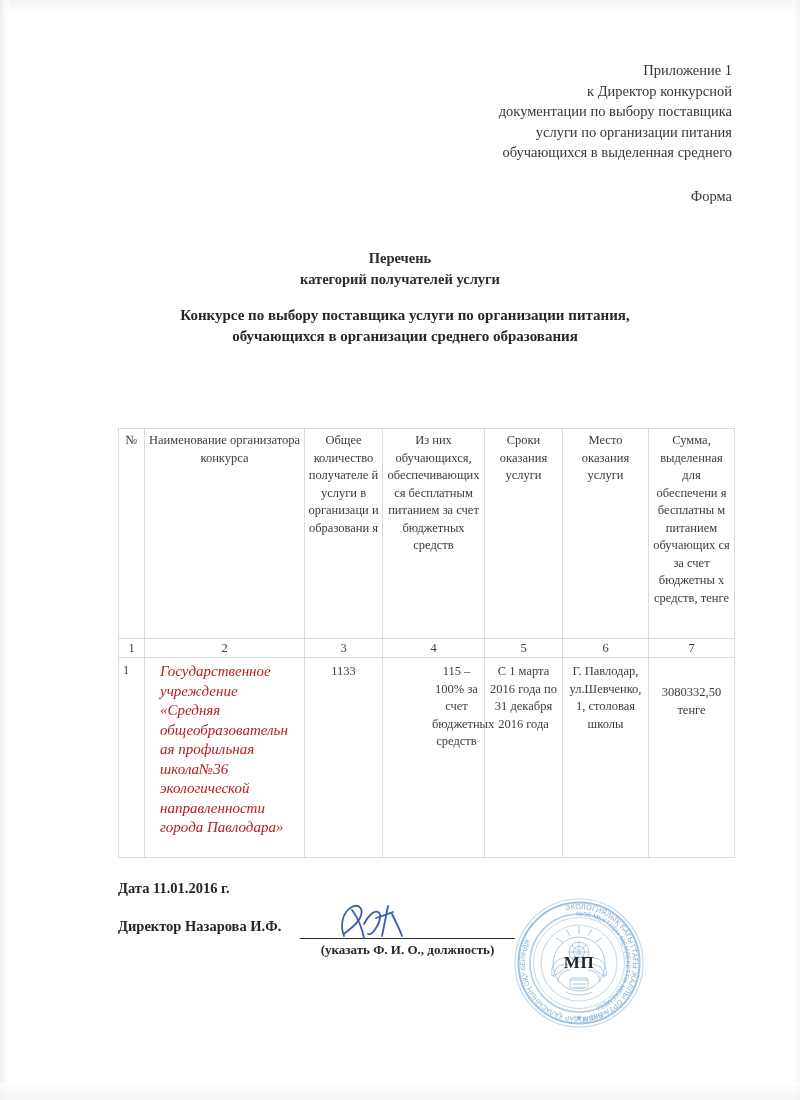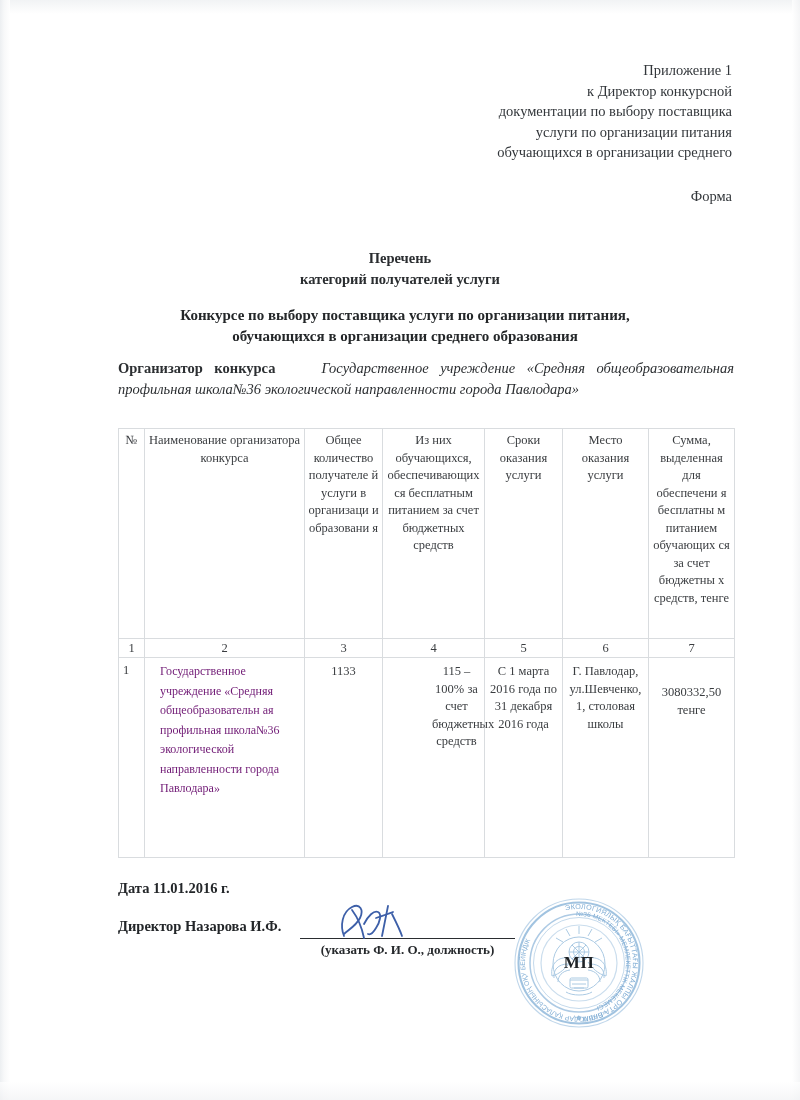--- a/index.html
+++ b/index.html
@@ -159,25 +159,26 @@
   td.c2 { width: 160px; }
   td.c3 { width: 78px; }
   td.c4 { width: 102px; }
   td.c5 { width: 78px; }
   td.c6 { width: 86px; }
   td.c7 { width: 86px; }
 
   td.c2 .org-name {
     display: block;
     text-align: left;
-    font-size: 12px;
+    font-style: italic;
+    font-size: 15px;
     line-height: 19.5px;
     padding-left: 12px;
     padding-right: 2px;
-    color: #701a75;
+    color: #b91c1c;
   }
   td.c1 .rownum {
     display: block;
     text-align: left;
     padding-left: 1px;
   }
   td.c3 .v, td.c4 .v, td.c5 .v, td.c6 .v, td.c7 .v {
     display: block;
   }
   td.c7 .v { padding-top: 22px; }
@@ -263,40 +264,35 @@
   <div class="scan-edge-top"></div>
   <div class="scan-edge-left"></div>
   <div class="scan-edge-right"></div>
   <div class="scan-edge-bottom"></div>
 
   <div class="header-block">
     <div>Приложение 1</div>
     <div>к Директор конкурсной</div>
     <div>документации по выбору поставщика</div>
     <div>услуги по организации питания</div>
-    <div>обучающихся в организации среднего</div>
+    <div>обучающихся в выделенная среднего</div>
   </div>
 
   <div class="form-word">Форма</div>
 
   <div class="title-1">
     <div>Перечень</div>
     <div class="line2">категорий получателей услуги</div>
   </div>
 
   <div class="title-2">
     <div>Конкурсе  по  выбору поставщика услуги по организации питания,</div>
     <div>обучающихся в организации среднего образования</div>
   </div>
 
-  <div class="organizer">
-    <span class="lbl">Организатор конкурса</span>
-    <span>&nbsp;&nbsp;</span>
-    <span class="val">Государственное учреждение «Средняя  общеобразовательная профильная школа№36 экологической направленности города Павлодара»</span>
-  </div>
 
   <div class="tbl-wrap">
     <table class="perechen">
       <tbody>
           <tr class="head">
         <td class="c1">№</td>
         <td class="c2">Наименование организатора конкурса</td>
         <td class="c3">Общее количество получателе й услуги в организаци и образовани я</td>
         <td class="c4">Из них обучающихся, обеспечивающих ся бесплатным питанием за счет бюджетных средств</td>
         <td class="c5">Сроки оказания услуги</td>

